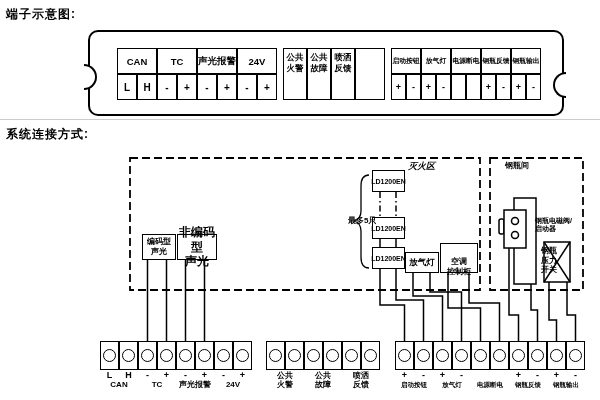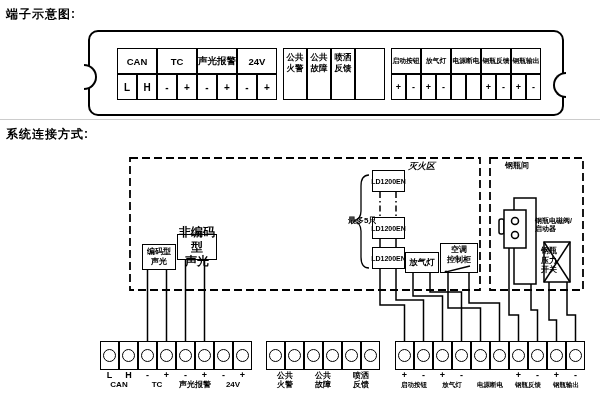--- a/index.html
+++ b/index.html
@@ -199,33 +199,33 @@
   <div class="dlbl" style="left:509px;top:246px;width:48px;font-size:8px;text-align:right;">
     <div>钢瓶</div>
     <div>压力</div>
     <div>开关</div>
   </div>
   <div class="dlbl" style="left:535px;top:217px;width:48px;font-size:7px;">
     <div>钢瓶电磁阀/</div>
     <div>启动器</div>
   </div>
 
-  <div class="sbox two" style="left:142px;top:244px;width:34px;height:26px;font-size:8px;">
+  <div class="sbox two" style="left:142px;top:234px;width:34px;height:26px;font-size:8px;">
     <div>编码型</div>
     <div>声光</div>
   </div>
   <div class="sbox two" style="left:177px;top:234px;width:40px;height:26px;font-size:12px;">
     <div>非编码型</div>
     <div>声光</div>
   </div>
   <div class="sbox" style="left:372px;top:170px;width:33px;height:22px;font-size:7px;">LD1200EN</div>
   <div class="sbox" style="left:372px;top:217px;width:33px;height:22px;font-size:7px;">LD1200EN</div>
   <div class="sbox" style="left:372px;top:247px;width:33px;height:22px;font-size:7px;">LD1200EN</div>
   <div class="sbox" style="left:405px;top:252px;width:34px;height:21px;font-size:8.5px;">放气灯</div>
-  <div class="sbox two" style="left:440px;top:243px;width:38px;height:30px;font-size:8px;justify-content:flex-start;padding-top:1px;">
+  <div class="sbox two" style="left:440px;top:243px;width:38px;height:30px;font-size:8px;justify-content:flex-start;padding-top:13px;">
     <div>空调</div>
     <div>控制柜</div>
     <svg width="34" height="9">
       <line x1="4" y1="8" x2="28" y2="2" stroke="#000" stroke-width="1.3"></line>
       <circle cx="4" cy="8" r="1.5" fill="#000"></circle>
     </svg>
   </div>
 
   <div class="block" style="left:100px;">
     <div class="term">

